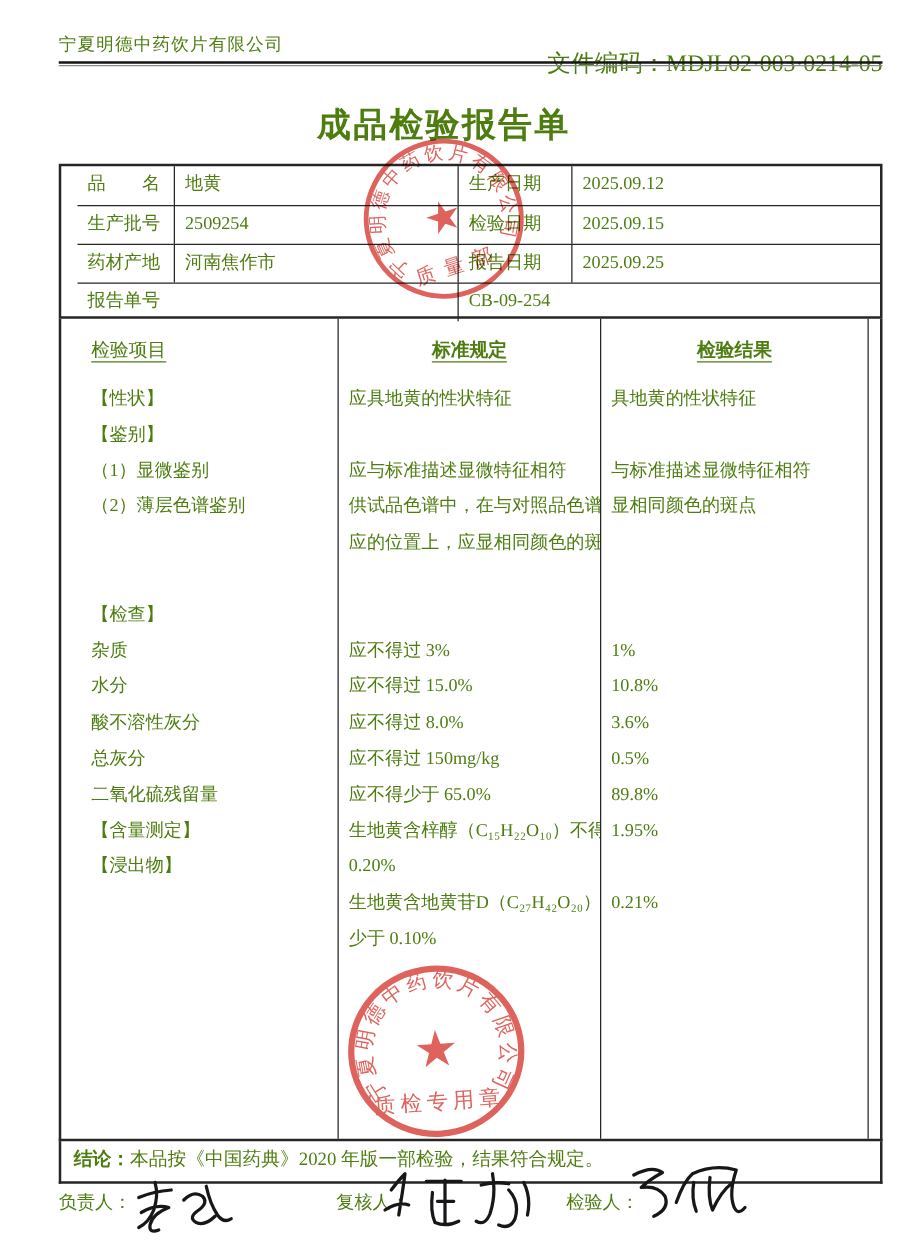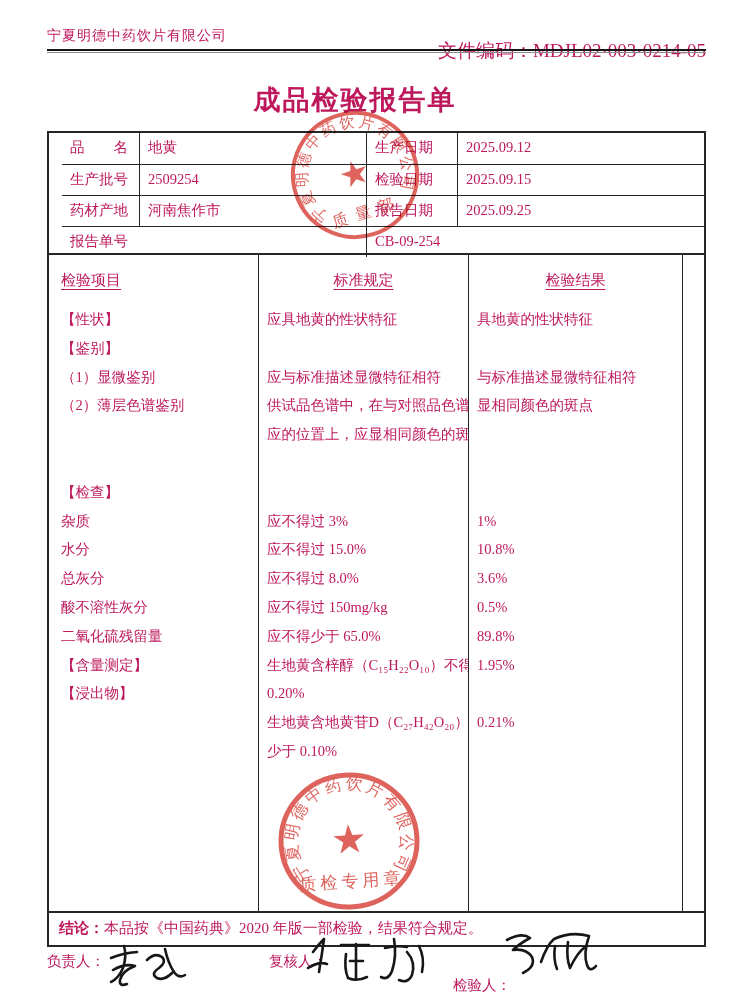--- a/index.html
+++ b/index.html
@@ -1,18 +1,18 @@
 <!DOCTYPE html>
 <html style="--stamp-color: #d8453e;"><head>
 <meta charset="utf-8">
 <style>
   html,body{margin:0;padding:0;background:#ffffff;}
   .page{
     position:relative;width:731px;height:1000px;background:#fff;
-    font-family:"Liberation Serif","DejaVu Serif",serif;color:#be185d;
+    font-family:"Liberation Serif","DejaVu Serif",serif;color:#4d7c0f;
     overflow:hidden;
   }
   
   .company{position:absolute;left:47px;top:27px;font-size:14px;letter-spacing:1px;}
   .doccode{position:absolute;right:25px;top:38px;font-size:19px;}
   .header-rule{position:absolute;left:47px;top:49px;width:659px;height:1px;
     border-top:2px solid #151515;border-bottom:1px solid #8a8a8a;}
   .title{position:absolute;left:47px;top:82px;width:616px;text-align:center;
     font-size:27px;font-weight:700;letter-spacing:2px;}
   
@@ -22,41 +22,41 @@
   .ic{border-left:1px solid #262626;border-top:1px solid #262626;
     padding:0 8px;line-height:29px;font-size:14.5px;white-space:nowrap;
     overflow:hidden;box-sizing:border-box;}
   .ic.nl{border-left:none;}
   .ic.nt{border-top:none;}
   .span2a{grid-column:1/3;}
   .span2b{grid-column:3/5;}
   
   .items-table{position:absolute;left:47px;top:255px;width:659px;height:658px;
     border:2px solid #262626;border-top:none;box-sizing:border-box;
-    display:grid;grid-template-columns:209px 210px 214px 1fr;}
+    display:grid;grid-template-columns:209px 210px 214px 1fr;padding-left:12px;}
   .icol{border-left:1px solid #262626;box-sizing:border-box;overflow:hidden;}
   .icol.first{border-left:none;}
   .icol-head{height:50px;display:flex;align-items:center;font-size:15px;}
   .icol-head.left{padding-left:12px;}
-  .icol-head.center{justify-content:center;}
+  .icol-head.center{justify-content:center;font-weight:bold;}
   .icol-head span{text-decoration:underline;text-underline-offset:4px;}
   .irow{height:28.8px;line-height:28.8px;font-size:14.5px;white-space:nowrap;
     overflow:visible;padding-left:12px;}
   .icol.c2 .irow,.icol.c3 .irow{padding-left:8px;}
   
   .conclusion{position:absolute;left:47px;top:913px;width:659px;height:34px;
     border:2px solid #262626;border-top:none;box-sizing:border-box;
     line-height:30px;padding-left:10px;font-size:15px;white-space:nowrap;}
   .conclusion b{font-weight:700;margin-top:44px;}
   
   .sig-row{position:absolute;left:47px;top:948px;width:659px;height:65px;}
   .sig-label{position:absolute;top:4px;font-size:14.5px;white-space:nowrap;}
   .sig-label.l1{left:0;}
   .sig-label.l2{left:222px;}
-  .sig-label.l3{left:406px;margin-top:24px;}
+  .sig-label.l3{left:406px;}
   .sig{position:absolute;}
   .sig path{stroke:#17171a;stroke-width:2.6;fill:none;
     stroke-linecap:round;stroke-linejoin:round;}
   .sig.s1{left:52px;top:-12px;}
   .sig.s2{left:252px;top:-18px;}
   .sig.s3{left:448px;top:-22px;}
   
   .stamp{position:absolute;mix-blend-mode:multiply;opacity:0.84;}
   .stamp .ring{fill:none;stroke:var(--stamp-color,#d8453e);}
   .stamp text{fill:var(--stamp-color,#d8453e);
@@ -105,22 +105,22 @@
       <div>
           <div class="irow">【性状】</div>
           <div class="irow">【鉴别】</div>
           <div class="irow">（1）显微鉴别</div>
           <div class="irow">（2）薄层色谱鉴别</div>
           <div class="irow"></div>
           <div class="irow"></div>
           <div class="irow">【检查】</div>
           <div class="irow">杂质</div>
           <div class="irow">水分</div>
+          <div class="irow">酸不溶性灰分</div>
           <div class="irow">总灰分</div>
-          <div class="irow">酸不溶性灰分</div>
           <div class="irow">二氧化硫残留量</div>
           <div class="irow">【含量测定】</div>
           <div class="irow">【浸出物】</div>
           <div class="irow"></div>
           <div class="irow"></div>
           <div class="irow"></div>
         </div>
     </div>
     <div class="icol c2">
       <div class="icol-head center">

